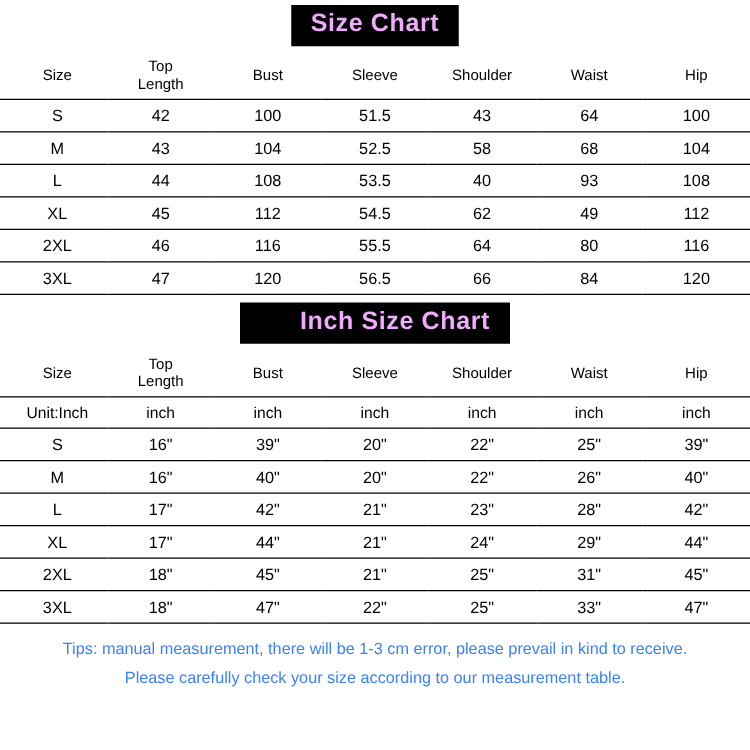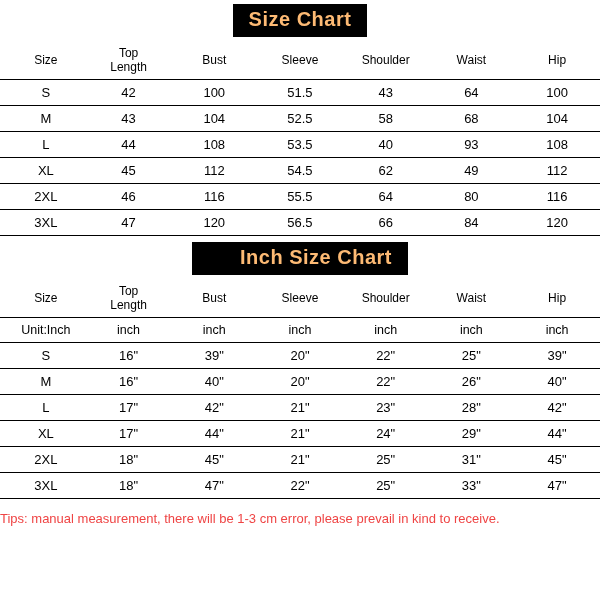--- a/index.html
+++ b/index.html
@@ -16,21 +16,21 @@
     width: 600px;
     height: 600px;
     box-sizing: border-box;
     padding: 4px 0 0 0;
     background: #ffffff;
   }
   .title {
     display: block;
     margin: 0 auto 4px auto;
     background: #000;
-    color: #fdba74;
+    color: #f0abfc;
     font-weight: bold;
     font-size: 20px;
     padding: 4px 16px 6px 16px;
     width: max-content;
     letter-spacing: 0.5px;
   }
   table {
     width: 100%;
     border-collapse: collapse;
     table-layout: fixed;
@@ -46,25 +46,25 @@
     font-weight: normal;
     font-size: 12px;
   }
   .unit-row td {
     font-size: 12.5px;
   }
   .first-col {
     padding-left: 8px;
   }
   .tips {
-    text-align: left;
+    text-align: center;
     font-size: 13px;
     margin-top: 8px;
     line-height: 1.8;
-    color: #ef4444;
+    color: #3b82f6;
   }
 </style>
 </head>
 <body>
 
 <div class="wrap">
 
   <div class="title">Size Chart</div>
 
   <table>
@@ -213,15 +213,16 @@
           <td>22"</td>
           <td>25"</td>
           <td>33"</td>
           <td>47"</td>
         </tr>
     </tbody>
   </table>
 
   <div class="tips">
     <div>Tips: manual measurement, there will be 1-3 cm error, please prevail in kind to receive.</div>
+    <div>Please carefully check your size according to our measurement table.</div>
   </div>
 
 </div>
 
 </body></html>

